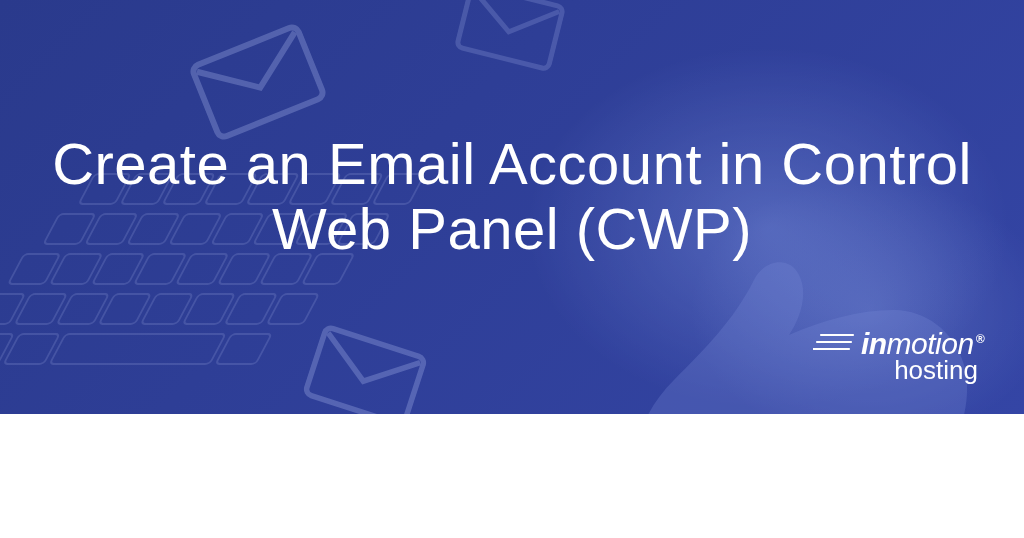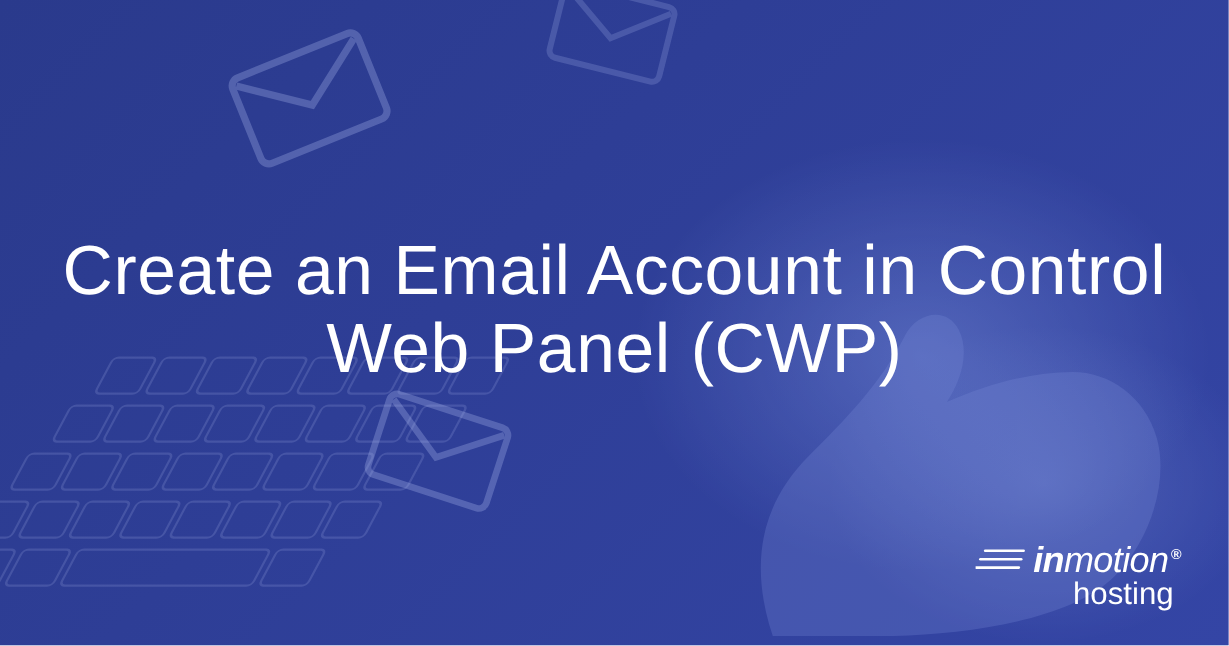--- a/index.html
+++ b/index.html
@@ -8,21 +8,21 @@
       box-sizing: border-box;
     }
     body {
       width: 1024px;
       height: 538px;
       overflow: hidden;
       font-family: -apple-system, BlinkMacSystemFont, "Segoe UI", Helvetica, Arial, sans-serif;
     }
     .hero {
       width: 1024px;
-      height: 538px;
+      height: 414px;
       position: relative;
       background: linear-gradient(135deg, #2a3a8c 0%, #2e3e96 40%, #3445a5 100%);
       overflow: hidden;
     }
     .bg-overlay {
       position: absolute;
       inset: 0;
       background:
         radial-gradient(ellipse 400px 300px at 75% 55%, rgba(120,140,220,0.35), transparent 60%),
         radial-gradient(ellipse 300px 220px at 85% 75%, rgba(140,160,230,0.25), transparent 60%);

